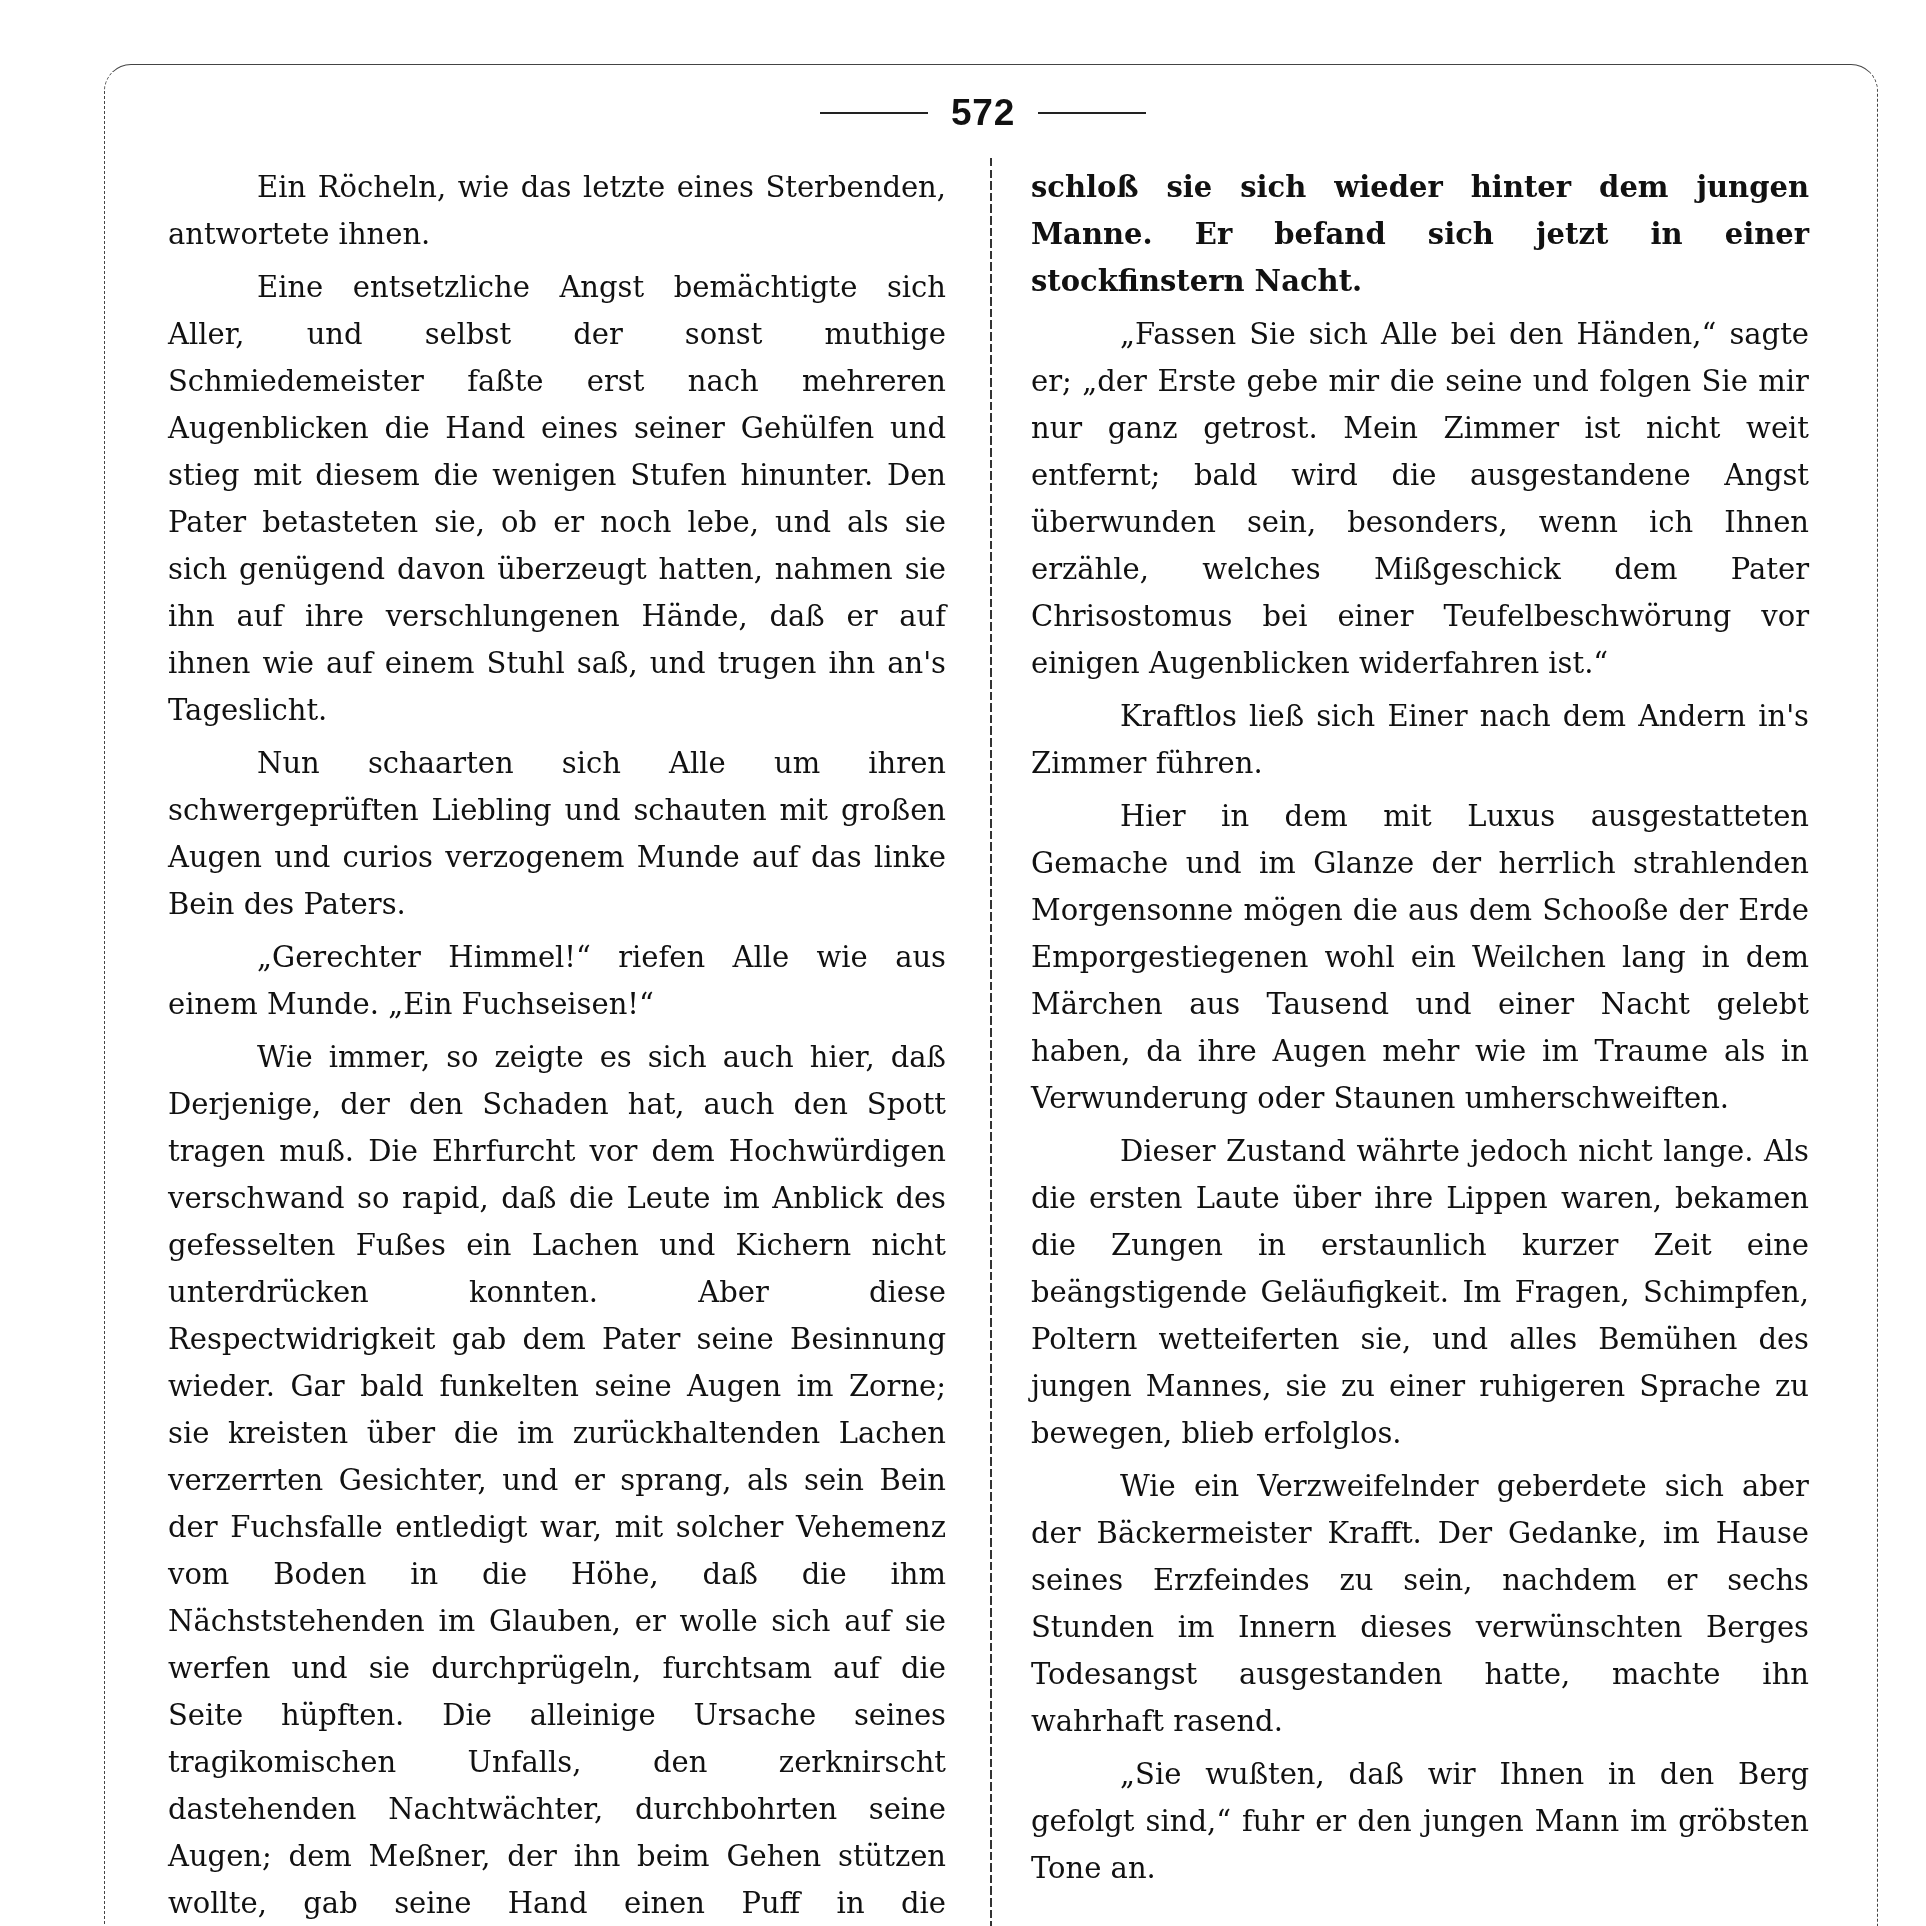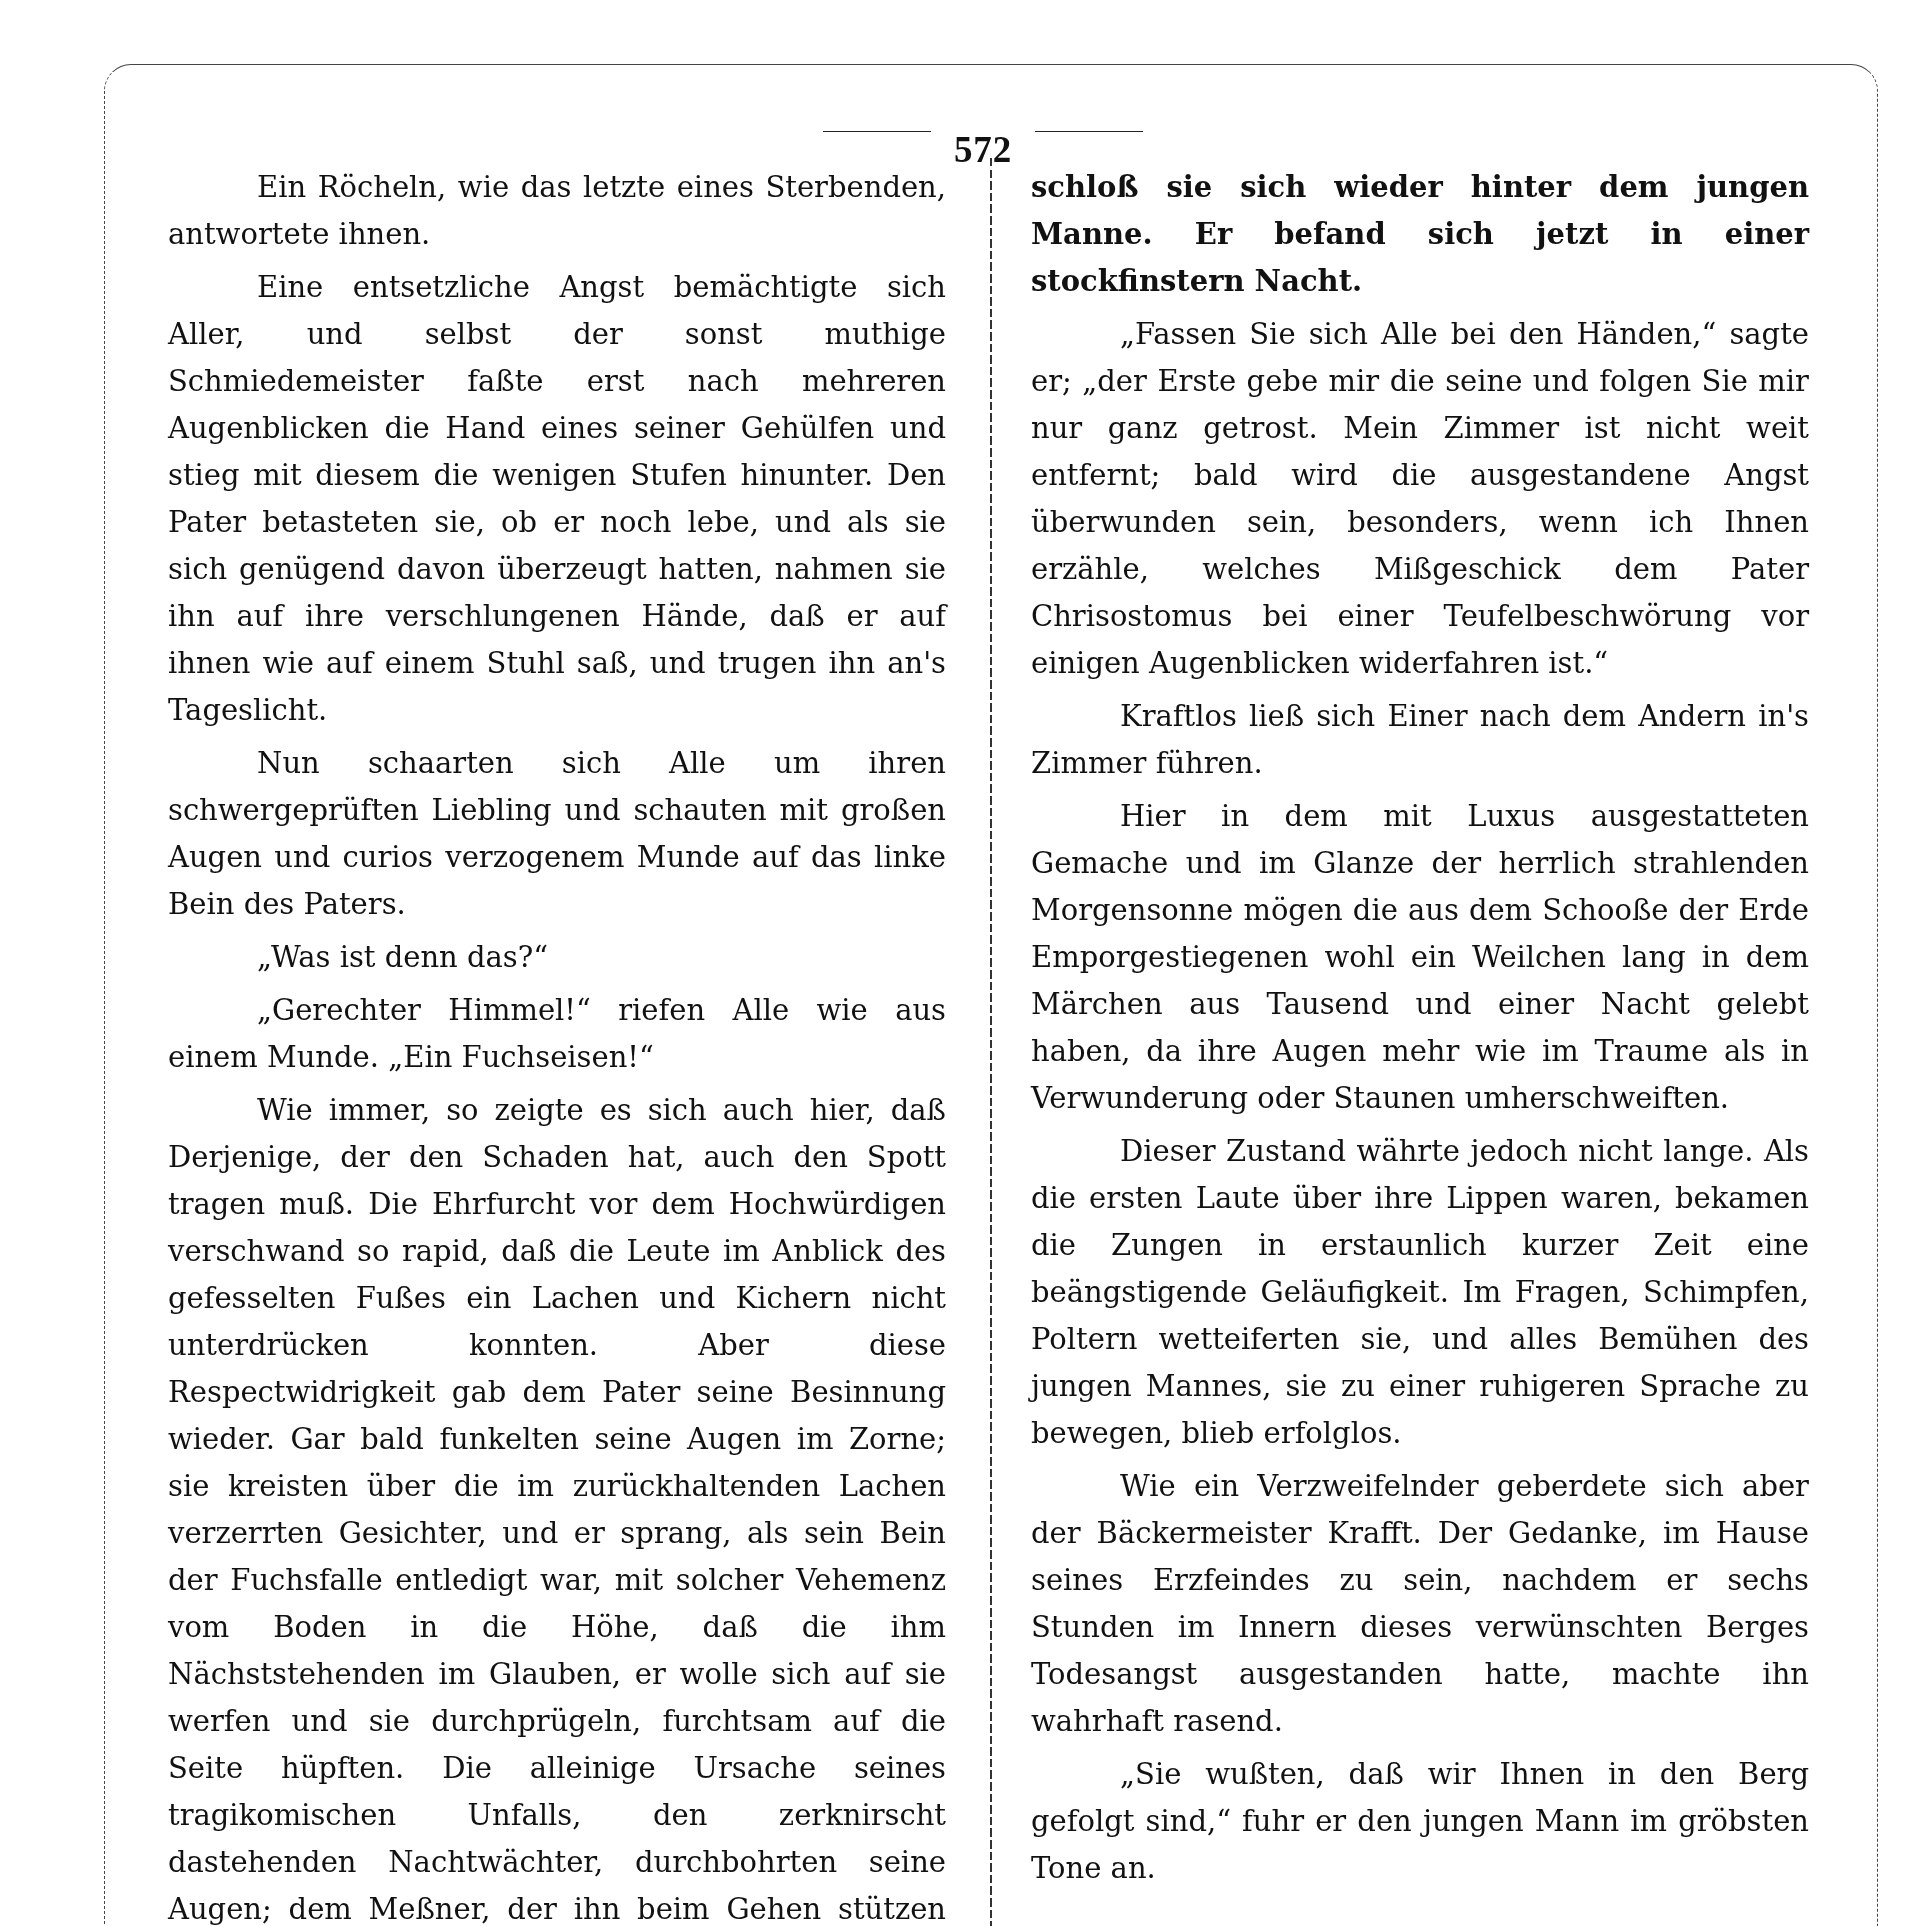--- a/index.html
+++ b/index.html
@@ -11,21 +11,21 @@
   .frame {
     position: absolute; left: 104px; top: 64px; width: 1772px; height: 2581px;
     border: 1.5px solid #444; border-radius: 27px 27px 23px 23px;
     border-left-style: dashed; border-right-style: dashed;
   }
   .page-number-wrap {
     position: absolute; top: 92px; left: 0; width: 100%;
     display: flex; justify-content: center; align-items: center; gap: 23px;
   }
   .rule { width: 108px; height: 1.9px; background: #222; }
-  .page-number { font-family: Liberation Serif, serif; font-weight: bold; font-size: 37px; letter-spacing: 0.8px; margin-top: 36px; }
+  .page-number { font-family: Liberation Sans, sans-serif; font-weight: bold; font-size: 37px; letter-spacing: 0.8px; }
   .column {
     position: absolute; top: 158px; width: 790px;
     font-size: 29px; line-height: 47px; text-align: justify;
   }
   .col-left { left: 162px; }
   .col-right { left: 1025px; }
   .divider {
     position: absolute; left: 990px; top: 158px; width: 1.5px; height: 2196px;
     background: repeating-linear-gradient(#333 0 8.5px, transparent 8.5px 11.6px);
   }
@@ -40,21 +40,20 @@
 <div class="page-number-wrap">
   <span class="rule"></span>
   <span class="page-number">572</span>
   <span class="rule"></span>
 </div>
 
 <div class="column col-left">
   <p>Ein Röcheln, wie das letzte eines Sterbenden, antwortete ihnen.</p>
   <p>Eine entsetzliche Angst bemächtigte sich Aller, und selbst der sonst muthige Schmiedemeister faßte erst nach mehreren Augenblicken die Hand eines seiner Gehülfen und stieg mit diesem die wenigen Stufen hinunter. Den Pater betasteten sie, ob er noch lebe, und als sie sich genügend davon überzeugt hatten, nahmen sie ihn auf ihre verschlungenen Hände, daß er auf ihnen wie auf einem Stuhl saß, und trugen ihn an's Tageslicht.</p>
   <p>Nun schaarten sich Alle um ihren schwergeprüften Liebling und schauten mit großen Augen und curios verzogenem Munde auf das linke Bein des Paters.</p>
-  <p>„Was ist denn das?“</p>
   <p>„Gerechter Himmel!“ riefen Alle wie aus einem Munde. „Ein Fuchseisen!“</p>
   <p>Wie immer, so zeigte es sich auch hier, daß Derjenige, der den Schaden hat, auch den Spott tragen muß. Die Ehrfurcht vor dem Hochwürdigen verschwand so rapid, daß die Leute im Anblick des gefesselten Fußes ein Lachen und Kichern nicht unterdrücken konnten. Aber diese Respectwidrigkeit gab dem Pater seine Besinnung wieder. Gar bald funkelten seine Augen im Zorne; sie kreisten über die im zurückhaltenden Lachen verzerrten Gesichter, und er sprang, als sein Bein der Fuchsfalle entledigt war, mit solcher Vehemenz vom Boden in die Höhe, daß die ihm Nächststehenden im Glauben, er wolle sich auf sie werfen und sie durchprügeln, furchtsam auf die Seite hüpften. Die alleinige Ursache seines tragikomischen Unfalls, den zerknirscht dastehenden Nachtwächter, durchbohrten seine Augen; dem Meßner, der ihn beim Gehen stützen wollte, gab seine Hand einen Puff in die Rippenseite; dann schritt er allein und stolzer, als er gekommen war, dem Kloster zu.</p>
 
 </div>
 
 <div class="divider"></div>
 
 <div class="column col-right">
   <p class="cont">schloß sie sich wieder hinter dem jungen Manne. Er befand sich jetzt in einer stockfinstern Nacht.</p>
   <p>„Fassen Sie sich Alle bei den Händen,“ sagte er; „der Erste gebe mir die seine und folgen Sie mir nur ganz getrost. Mein Zimmer ist nicht weit entfernt; bald wird die ausgestandene Angst überwunden sein, besonders, wenn ich Ihnen erzähle, welches Mißgeschick dem Pater Chrisostomus bei einer Teufelbeschwörung vor einigen Augenblicken widerfahren ist.“</p>

